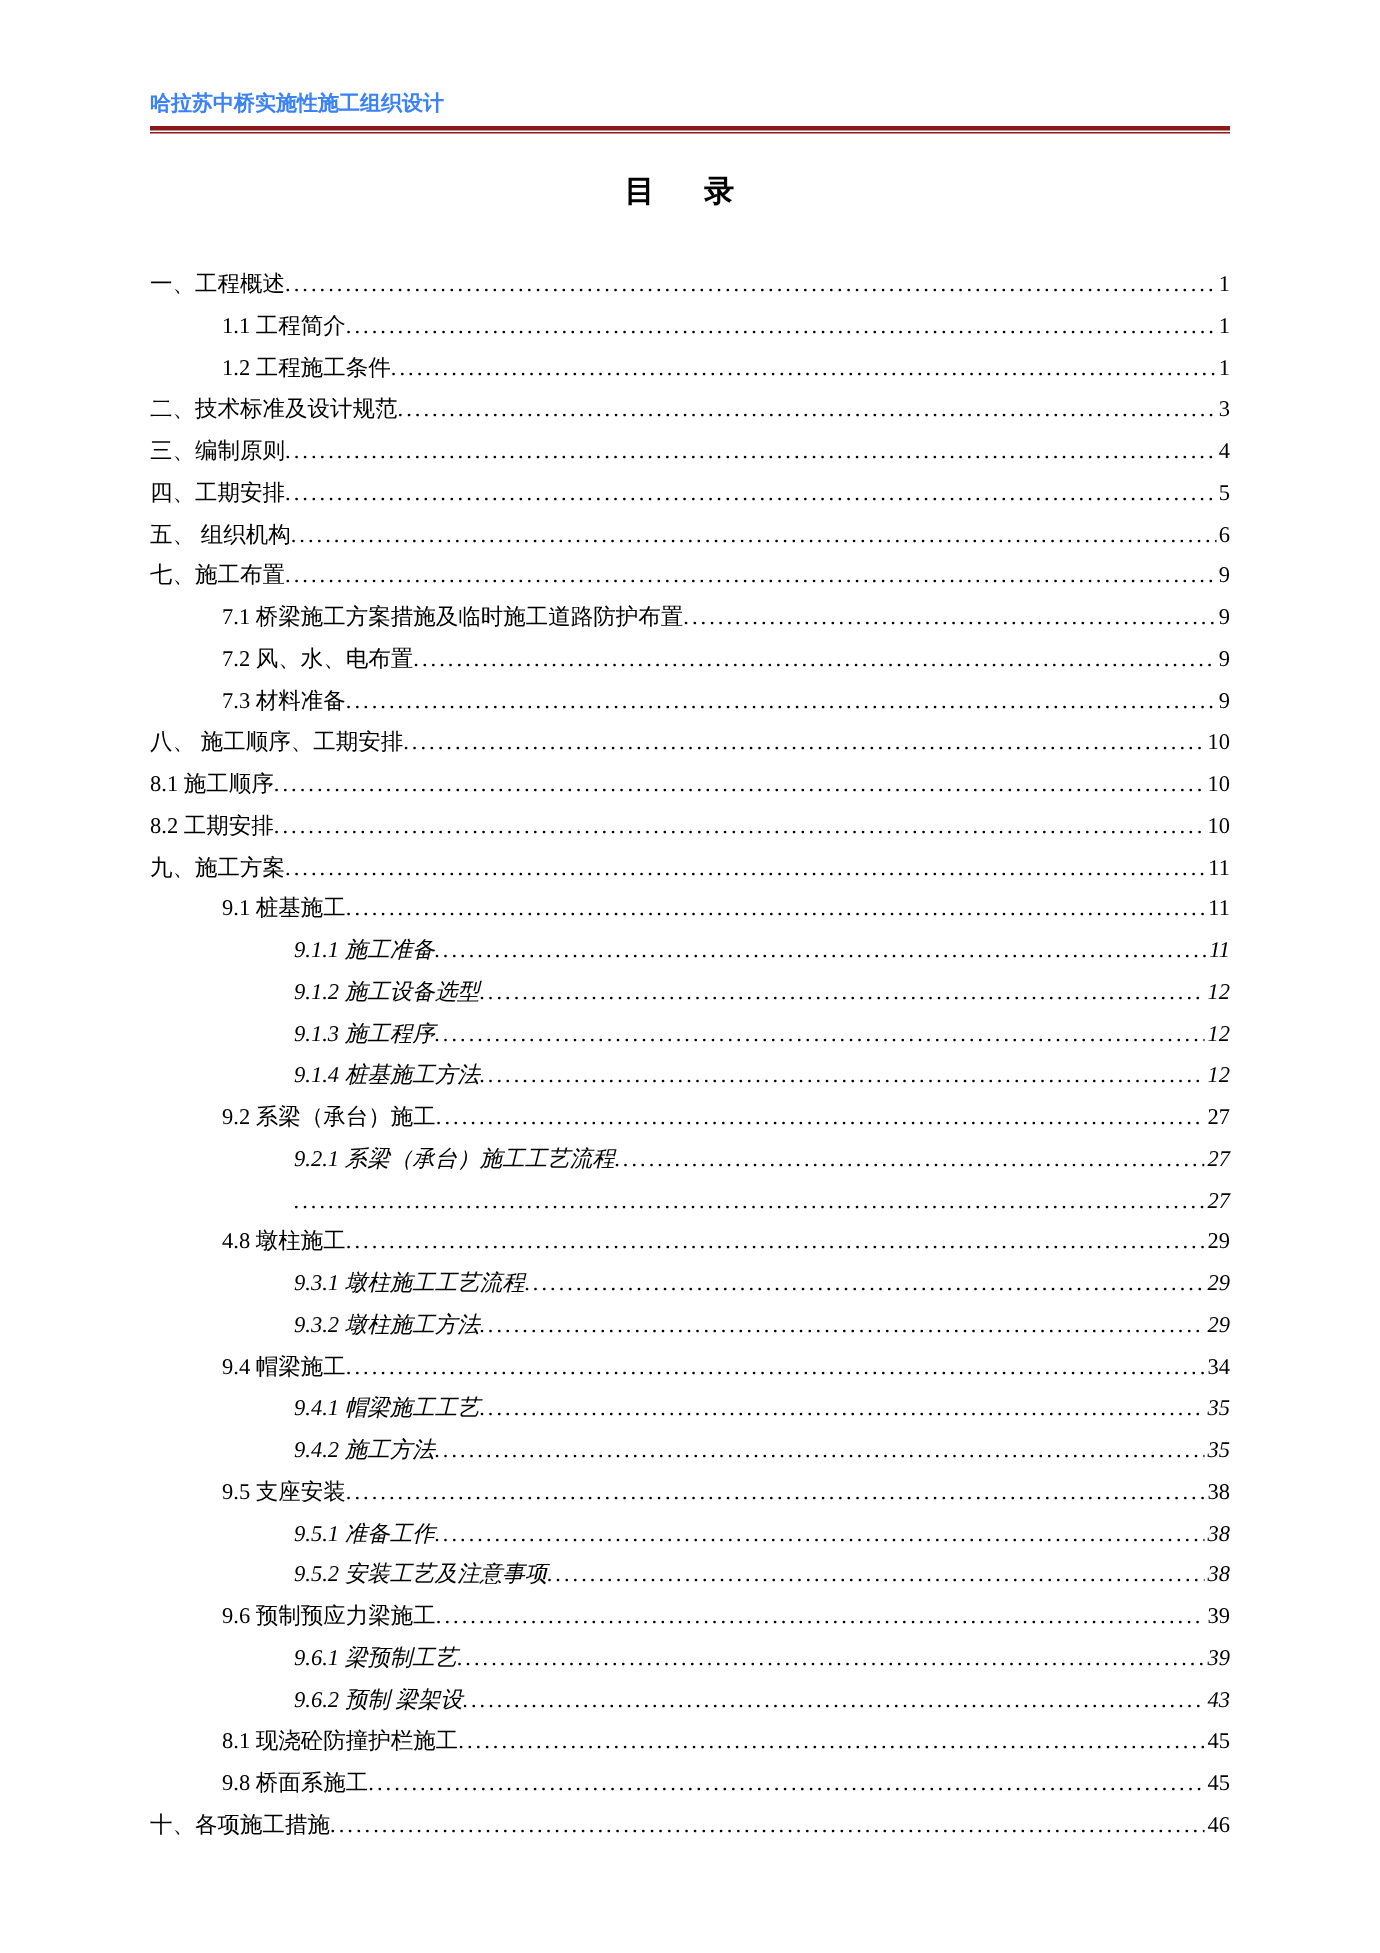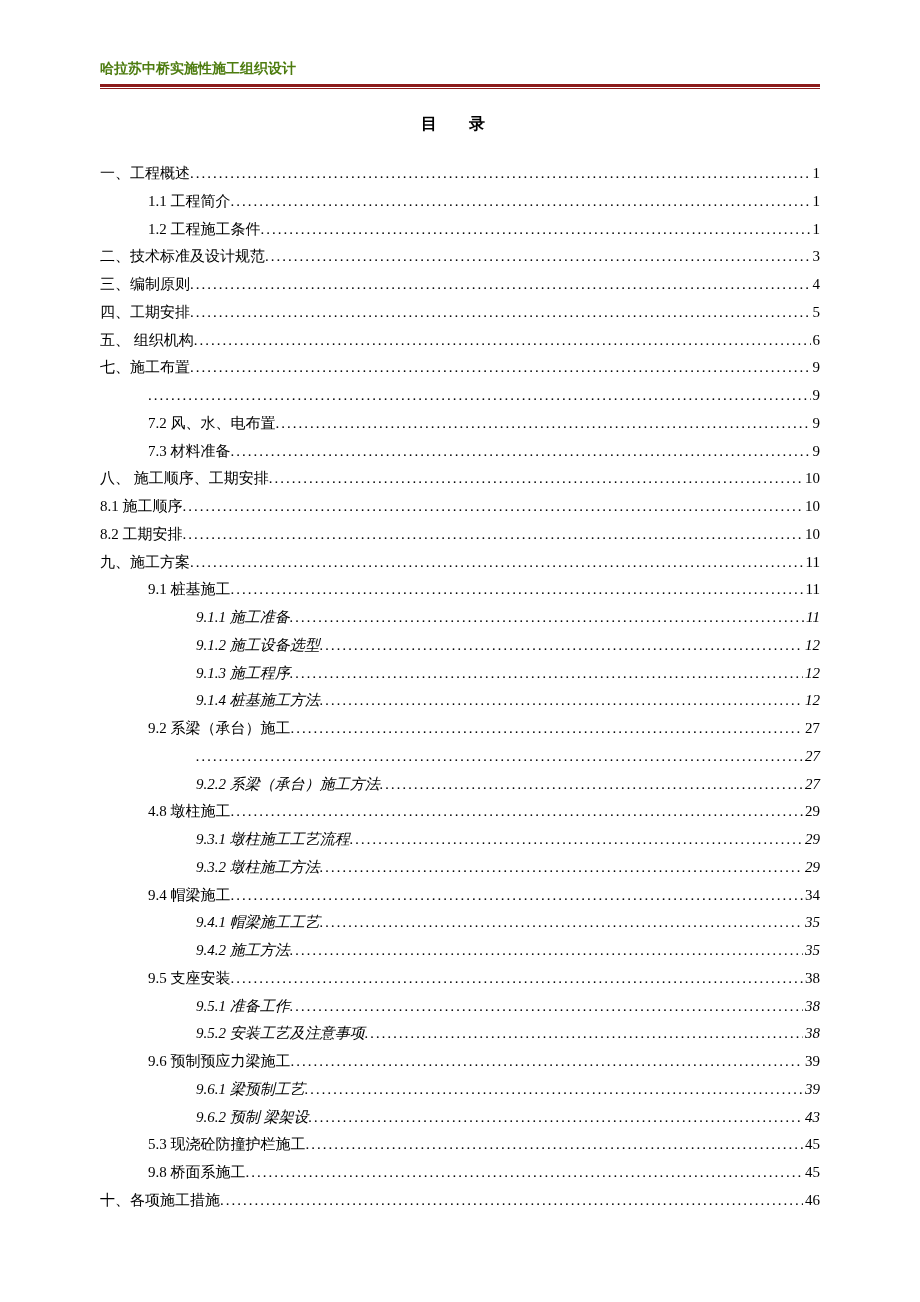--- a/index.html
+++ b/index.html
@@ -10,37 +10,37 @@
     justify-content: center;
   }
   .page {
     width: 920px;
     min-height: 1302px;
     padding: 60px 100px 40px 100px;
     position: relative;
   }
   .header {
     font-size: 14px;
-    color: #4d7c0f;
+    color: #3b82f6;
     padding-bottom: 6px;
     font-weight: bold;
   }
   .header-rule {
     border: none;
     border-top: 3px solid #8B1A1A;
     border-bottom: 1px solid #8B1A1A;
     height: 5px;
     margin-bottom: 25px;
   }
   .title {
     text-align: center;
-    font-size: 16px;
+    font-size: 20px;
     font-weight: bold;
     letter-spacing: 14px;
-    margin-bottom: 25px;
+    margin-bottom: 36px;
   }
   .toc {
     font-size: 15px;
     line-height: 1.85;
   }
   .toc-row {
     display: flex;
     align-items: baseline;
     white-space: nowrap;
     justify-content: flex-end;
@@ -111,20 +111,21 @@
         <span class="toc-label">五、  组织机构</span>
         <span class="toc-dots"></span>
         <span class="toc-page">6</span>
       </div>
       <div class="toc-row indent-0">
         <span class="toc-label">七、施工布置</span>
         <span class="toc-dots"></span>
         <span class="toc-page">9</span>
       </div>
       <div class="toc-row indent-1">
+        <span class="toc-label">7.1 桥梁施工方案措施及临时施工道路防护布置</span>
         <span class="toc-dots"></span>
         <span class="toc-page">9</span>
       </div>
       <div class="toc-row indent-1">
         <span class="toc-label">7.2 风、水、电布置</span>
         <span class="toc-dots"></span>
         <span class="toc-page">9</span>
       </div>
       <div class="toc-row indent-1">
         <span class="toc-label">7.3 材料准备</span>
@@ -175,25 +176,25 @@
         <span class="toc-label">9.1.4 桩基施工方法</span>
         <span class="toc-dots"></span>
         <span class="toc-page">12</span>
       </div>
       <div class="toc-row indent-1">
         <span class="toc-label">9.2 系梁（承台）施工</span>
         <span class="toc-dots"></span>
         <span class="toc-page">27</span>
       </div>
       <div class="toc-row indent-2">
+        <span class="toc-label">9.2.1  系梁（承台）施工工艺流程</span>
         <span class="toc-dots"></span>
         <span class="toc-page">27</span>
       </div>
       <div class="toc-row indent-2">
-        <span class="toc-label">9.2.2 系梁（承台）施工方法</span>
         <span class="toc-dots"></span>
         <span class="toc-page">27</span>
       </div>
       <div class="toc-row indent-1">
         <span class="toc-label">4.8 墩柱施工</span>
         <span class="toc-dots"></span>
         <span class="toc-page">29</span>
       </div>
       <div class="toc-row indent-2">
         <span class="toc-label">9.3.1 墩柱施工工艺流程</span>
@@ -244,21 +245,21 @@
         <span class="toc-label">9.6.1 梁预制工艺</span>
         <span class="toc-dots"></span>
         <span class="toc-page">39</span>
       </div>
       <div class="toc-row indent-2">
         <span class="toc-label">9.6.2 预制  梁架设</span>
         <span class="toc-dots"></span>
         <span class="toc-page">43</span>
       </div>
       <div class="toc-row indent-1">
-        <span class="toc-label">5.3 现浇砼防撞护栏施工</span>
+        <span class="toc-label">8.1 现浇砼防撞护栏施工</span>
         <span class="toc-dots"></span>
         <span class="toc-page">45</span>
       </div>
       <div class="toc-row indent-1">
         <span class="toc-label">9.8 桥面系施工</span>
         <span class="toc-dots"></span>
         <span class="toc-page">45</span>
       </div>
       <div class="toc-row indent-0">
         <span class="toc-label">十、各项施工措施</span>

